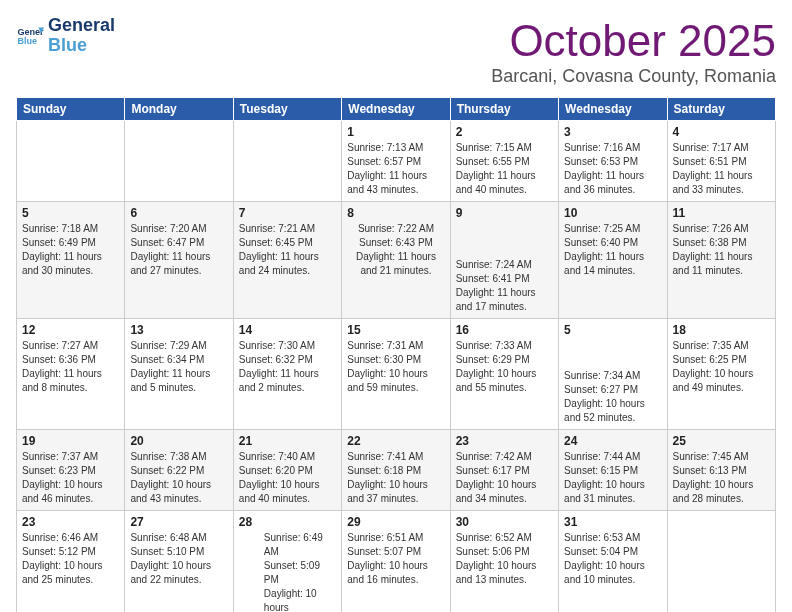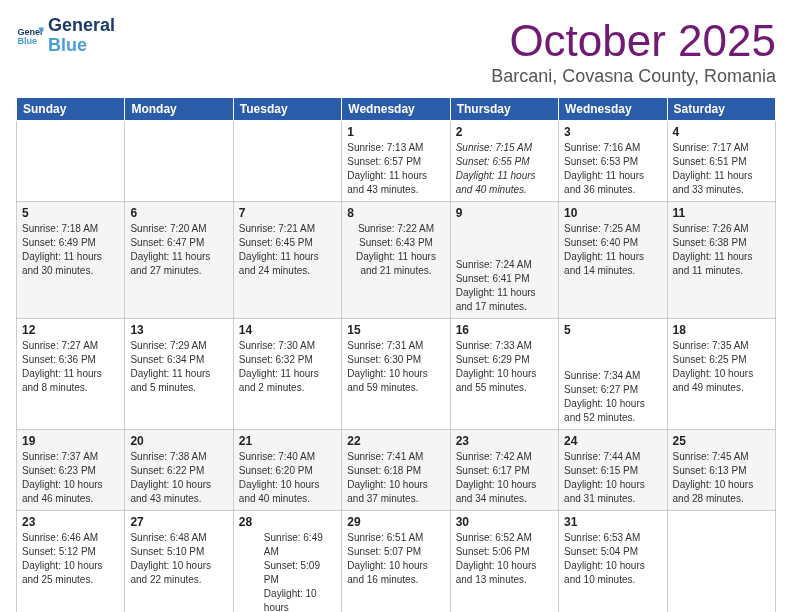--- a/index.html
+++ b/index.html
@@ -127,21 +127,21 @@
         <td class="empty-cell"></td>
         <td>
           <div class="day-number">1</div>
           <div class="day-info" style="white-space: pre-line;">Sunrise: 7:13 AM
 Sunset: 6:57 PM
 Daylight: 11 hours
 and 43 minutes.</div>
         </td>
         <td>
           <div class="day-number">2</div>
-          <div class="day-info" style="white-space: pre-line; font-style: italic;">Sunrise: 7:15 AM
+          <div class="day-info" style="white-space: pre-line;">Sunrise: 7:15 AM
 Sunset: 6:55 PM
 Daylight: 11 hours
 and 40 minutes.</div>
         </td>
         <td>
           <div class="day-number">3</div>
           <div class="day-info" style="white-space: pre-line;">Sunrise: 7:16 AM
 Sunset: 6:53 PM
 Daylight: 11 hours
 and 36 minutes.</div>

